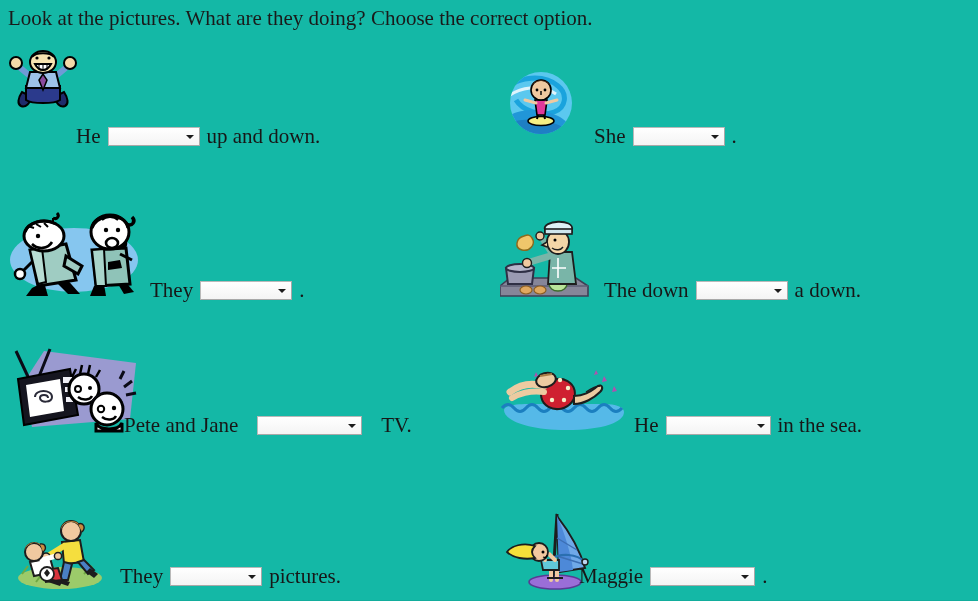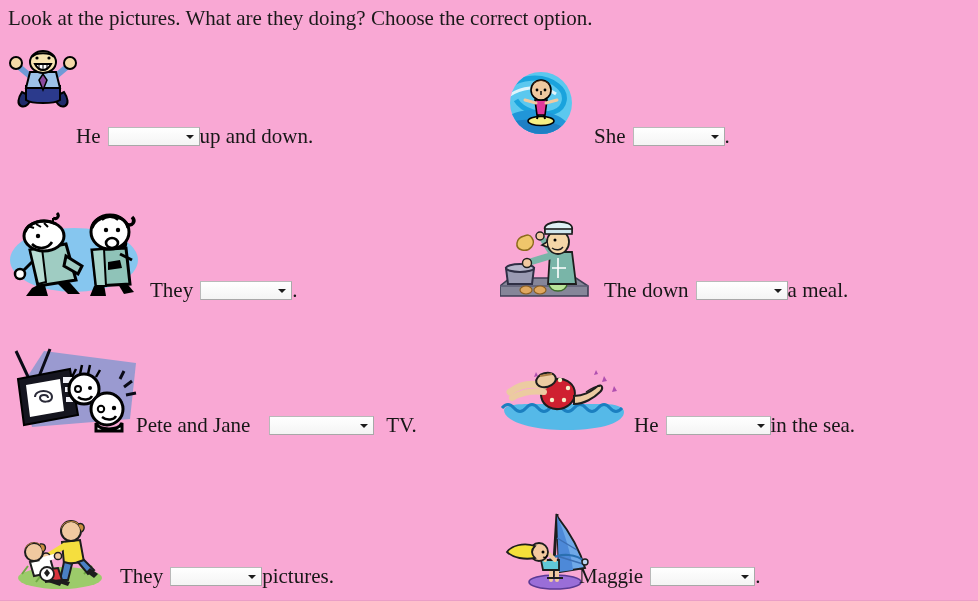--- a/index.html
+++ b/index.html
@@ -39,21 +39,21 @@
     display: flex;
     align-items: center;
     white-space: nowrap;
     font-family: Liberation Serif, serif;
     font-size: 21px;
     color: #171717;
     line-height: 1;
   }
   .sentence .word { display: inline-block; }
   .sentence .word.pre { margin-right: 7px; }
-  .sentence .word.post { }
+  .sentence .word.post { margin-left: 7px; }
 
   .ddl {
     display: inline-block;
     position: relative;
     height: 19px;
     background: #ffffff;
     border: 1px solid #a8a8a8;
     border-top-color: #b9b9b9;
     border-left-color: #b9b9b9;
     box-sizing: border-box;
@@ -78,21 +78,21 @@
   
   .footline {
     position: absolute;
     left: 0; bottom: 0; width: 978px; height: 1px;
     background: rgba(0,0,0,0.06);
   }
 </style>
 </head>
 <body style="background: rgb(250, 203, 250);">
 
-<div id="page" style="background: #f9a8d4;">
+<div id="page" style="background: #14b8a6;">
 
   <div class="title">Look at the pictures. What are they doing? Choose the correct option.</div>
 
   <div class="pic" style="left:8px; top:50px; width:70px; height:62px;">
     <svg class="art" width="70" height="62" viewBox="0 0 70 62">
 
       <path d="M14 42 C10 48 9 54 13 56 C18 58 22 53 24 47 Z" fill="#1f2b6b" stroke="#000" stroke-width="2"></path>
       <path d="M56 42 C60 48 61 54 57 56 C52 58 48 53 46 47 Z" fill="#1f2b6b" stroke="#000" stroke-width="2"></path>
       <path d="M18 36 L52 36 L52 50 C46 54 24 54 18 50 Z" fill="#2b3a8c" stroke="#000" stroke-width="2"></path>
 
@@ -238,21 +238,21 @@
 
       <path d="M45 12 C41 2 75 0 72 12 L72 14 L45 14 Z" fill="#dff0f5" stroke="#1d1d1d" stroke-width="1.8"></path>
       <rect x="45" y="11" width="27" height="5" fill="#cfe6ee" stroke="#1d1d1d" stroke-width="1.6"></rect>
     </svg>
   </div>
   <div class="sentence" style="left:604px; top:280px;">
     <span class="word pre">The down</span>
     <span class="ddl" style="width:92px;">
       <span class="arrow"></span>
     </span>
-    <span class="word post">a meal.</span>
+    <span class="word post">a down.</span>
   </div>
 
   <div class="pic" style="left:8px; top:345px; width:135px; height:95px;">
     <svg class="art" width="135" height="95" viewBox="0 0 135 95">
       <path d="M36 6 L128 18 L122 74 L24 82 L14 40 Z" fill="#9a9ad0"></path>
 
       <path d="M22 36 L8 6 M30 34 L42 4" stroke="#0b0b17" stroke-width="3"></path>
 
       <path d="M10 34 L62 24 L70 70 L16 80 Z" fill="#15151f" stroke="#000" stroke-width="2"></path>
       <path d="M18 40 L52 34 L56 66 L22 72 Z" fill="#ffffff"></path>
@@ -270,21 +270,21 @@
       <circle cx="99" cy="64" r="16" fill="#ffffff" stroke="#000" stroke-width="3"></circle>
       <path d="M83 60 C83 44 115 44 115 60 C114 50 104 47 99 48 C91 49 85 53 83 60 Z" fill="#0e0e18"></path>
       <circle cx="93" cy="64" r="3.2" fill="none" stroke="#000" stroke-width="2"></circle>
       <circle cx="106" cy="63" r="2.2" fill="#000"></circle>
       <path d="M94 72 C99 76 106 75 108 71" stroke="#000" stroke-width="2.4" fill="none"></path>
       <path d="M88 78 C92 86 110 86 114 78 L114 86 L88 86 Z" fill="#ffffff" stroke="#000" stroke-width="3"></path>
 
       <path d="M116 42 L124 36 M118 50 L128 48 M112 34 L116 26" stroke="#0b0b17" stroke-width="3"></path>
     </svg>
   </div>
-  <div class="sentence" style="left:136px; top:415px;gap:12px;">
+  <div class="sentence" style="left:124px; top:415px;gap:12px;">
     <span class="word pre">Pete and Jane</span>
     <span class="ddl" style="width:105px;">
       <span class="arrow"></span>
     </span>
     <span class="word post">TV.</span>
   </div>
 
   <div class="pic" style="left:500px; top:358px; width:130px; height:82px;">
     <svg class="art" width="130" height="82" viewBox="0 0 130 82">
 

